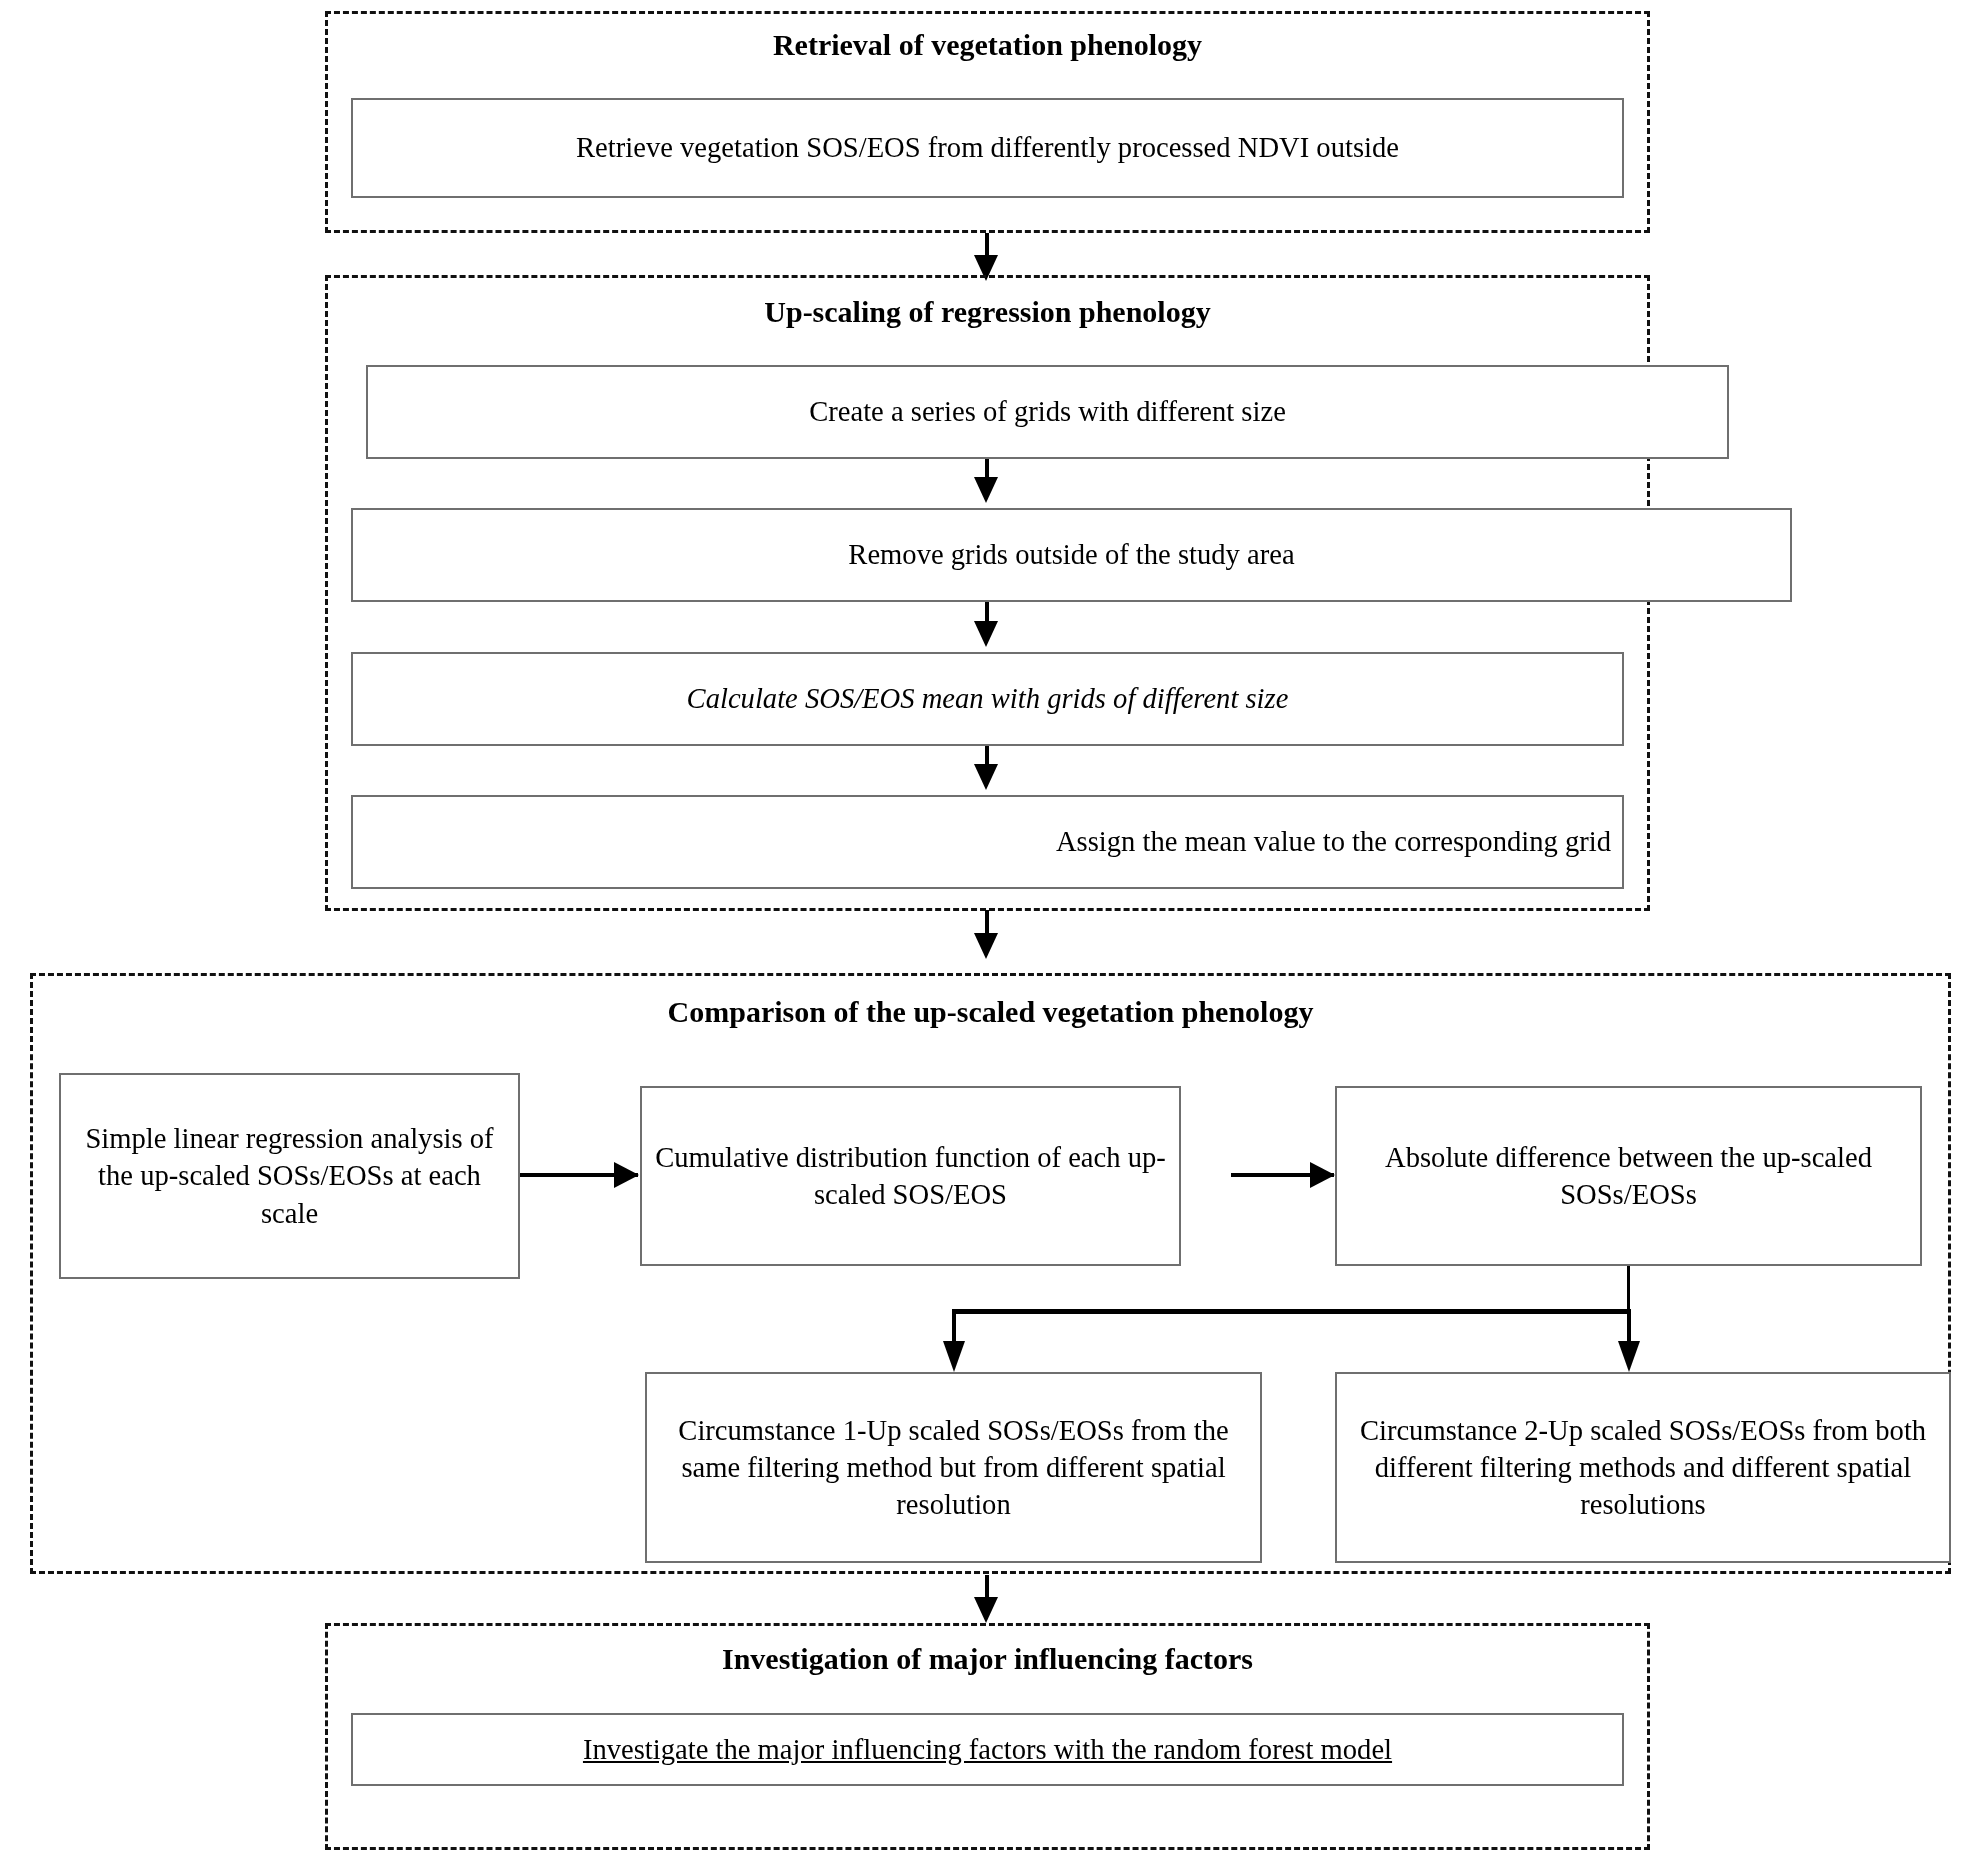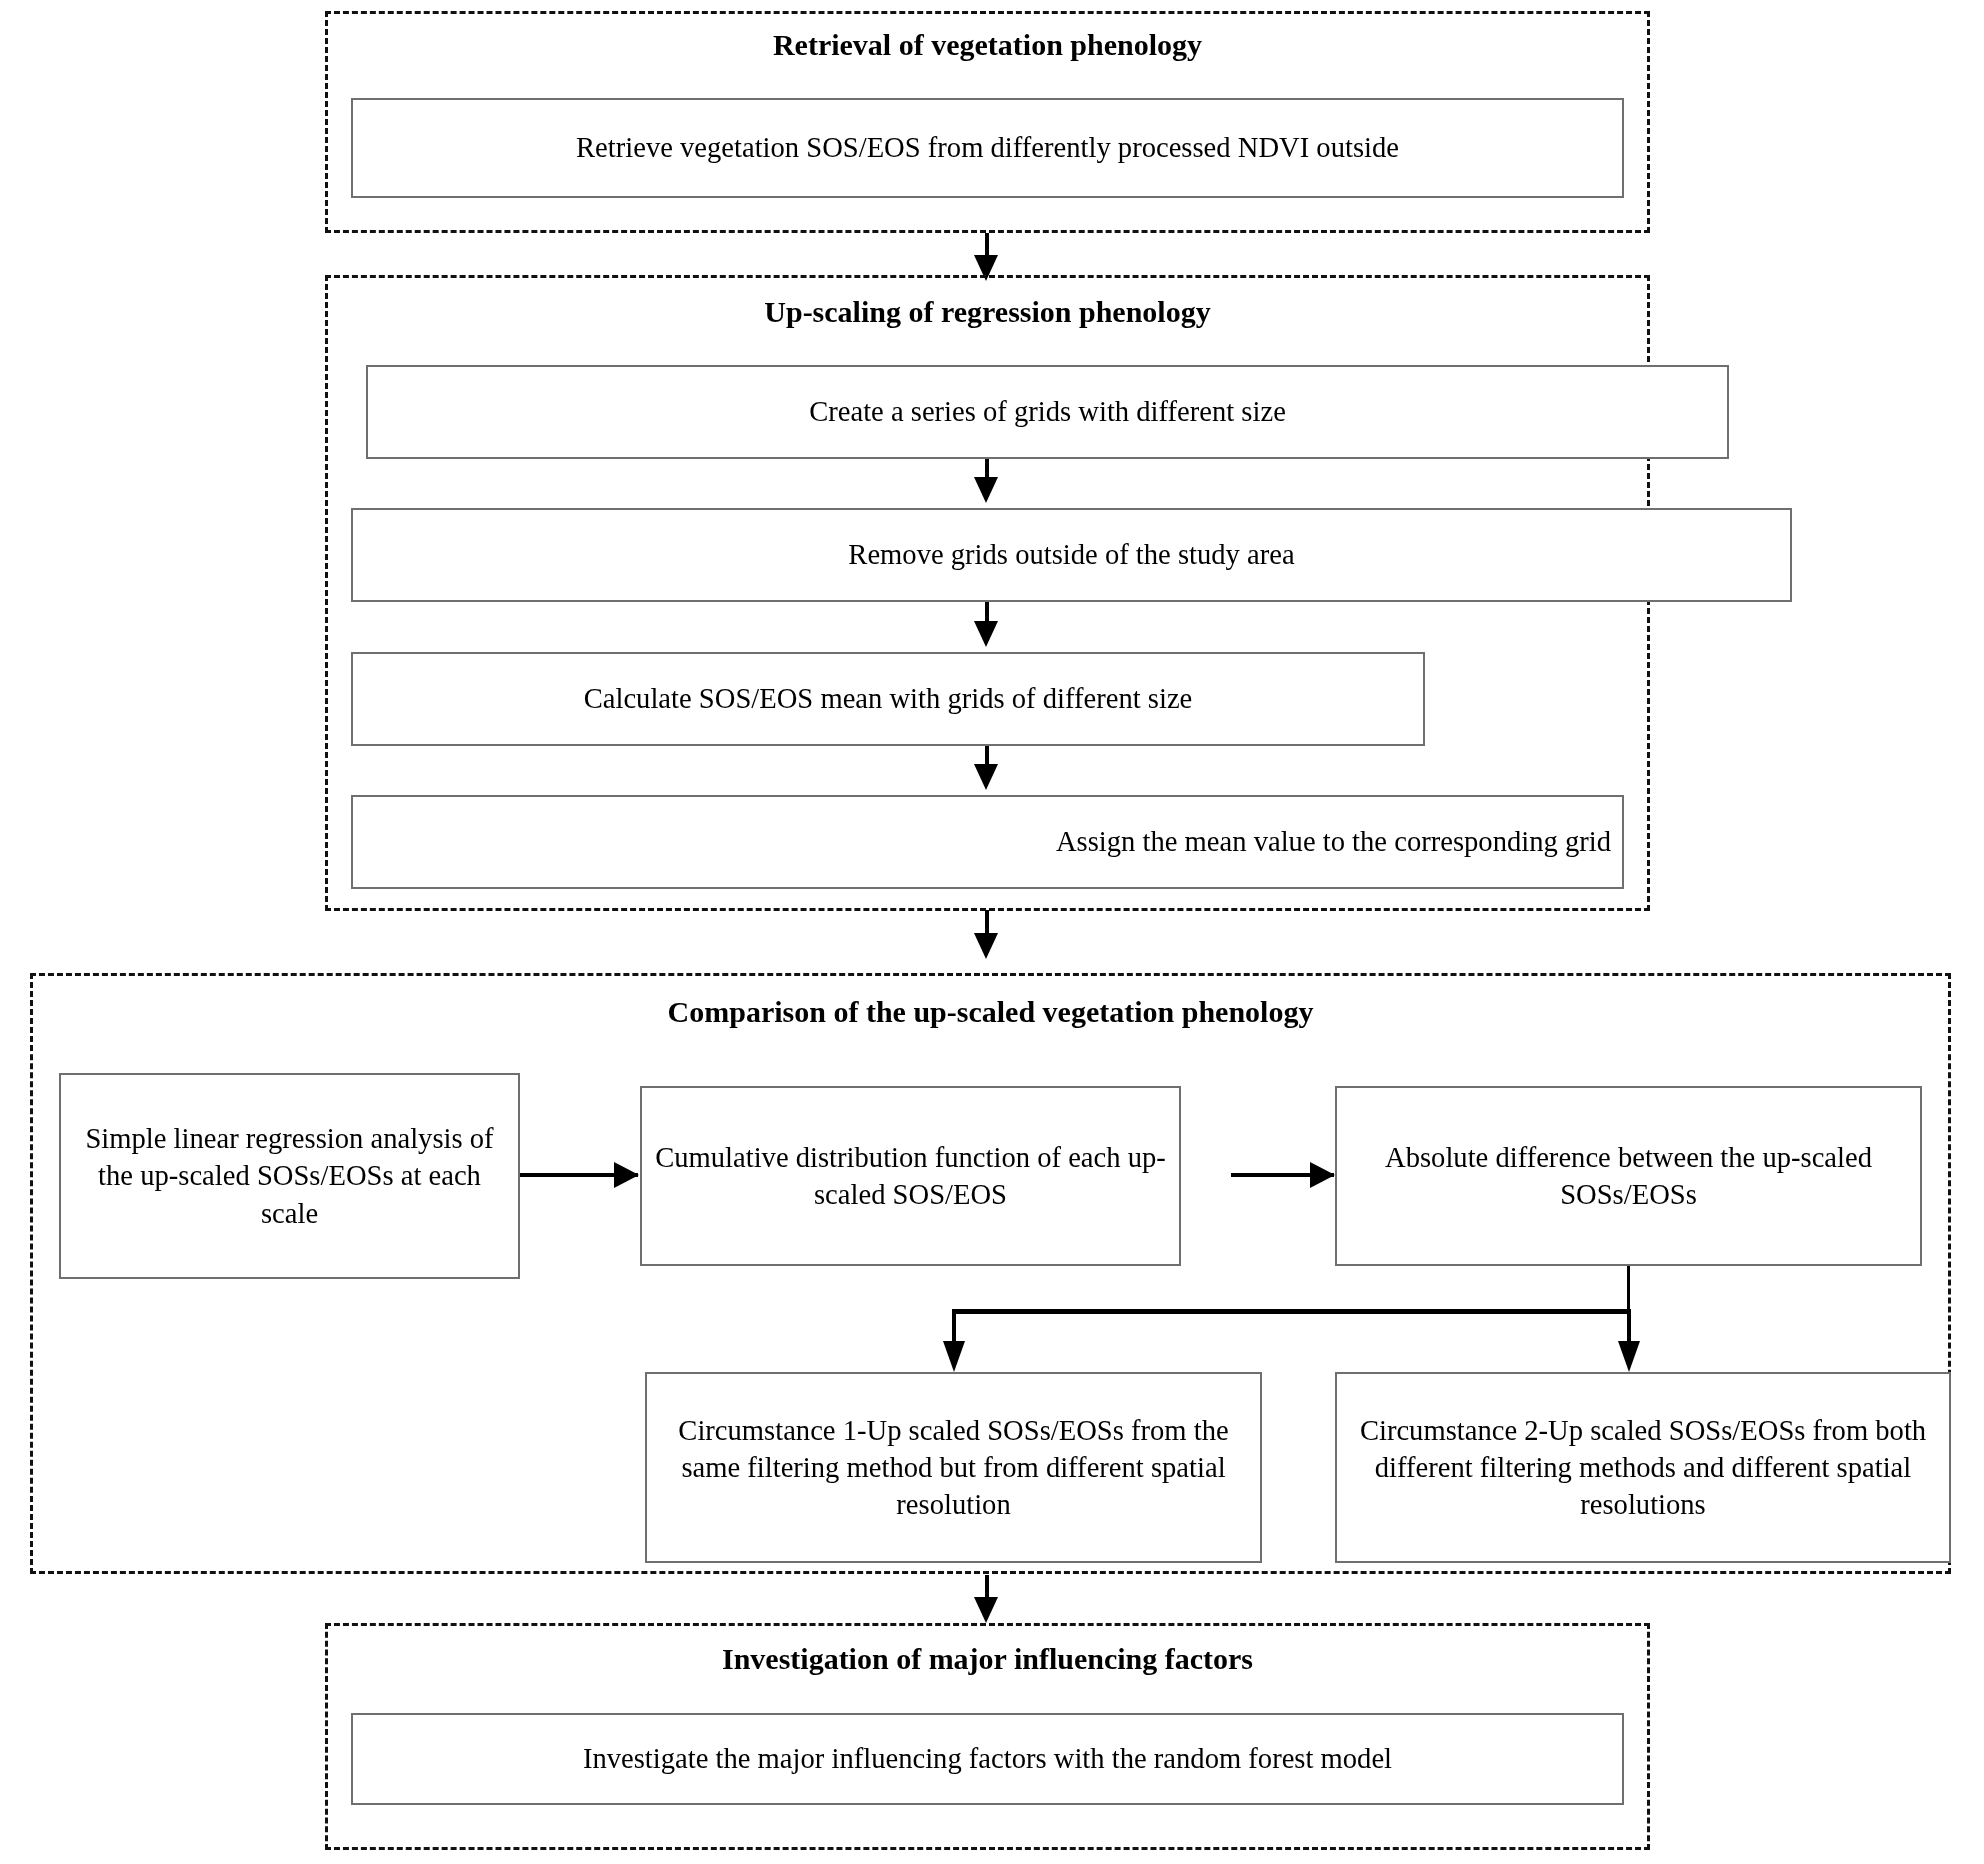--- a/index.html
+++ b/index.html
@@ -112,21 +112,21 @@
   <div class="vline" style="left:985px; top:459px; height:30px;"></div>
   <div class="arrow-down" style="left:974px; top:477px;"></div>
 
   <div class="pbox" style="left:351px; top:508px; width:1441px; height:94px;">
     <span class="txt">Remove grids outside of the study area</span>
   </div>
 
   <div class="vline" style="left:985px; top:602px; height:30px;"></div>
   <div class="arrow-down" style="left:974px; top:621px;"></div>
 
-  <div class="pbox" style="left:351px; top:652px; width:1074px; height:94px;">
+  <div class="pbox" style="left:351px; top:652px; width:1273px; height:94px;font-style:italic;">
     <span class="txt">Calculate SOS/EOS mean with grids of different size</span>
   </div>
 
   <div class="vline" style="left:985px; top:746px; height:30px;"></div>
   <div class="arrow-down" style="left:974px; top:764px;"></div>
 
   <div class="pbox" style="left:351px; top:795px; width:1273px; height:94px;text-align:right;">
     <span class="txt">Assign the mean value to the corresponding grid</span>
   </div>
 
@@ -170,18 +170,18 @@
     <span class="txt">Circumstance 2-Up scaled SOSs/EOSs from both different filtering methods and different spatial resolutions</span>
   </div>
 
   <div class="vline" style="left:985px; top:1575px; height:35px;"></div>
   <div class="arrow-down" style="left:974px; top:1597px;"></div>
 
   <div class="section" style="left:325px; top:1623px; width:1325px; height:227px;">
   </div>
   <div class="section-title" style="left:325px; top:1643px; width:1325px;">Investigation of major influencing factors</div>
 
-  <div class="pbox" style="left:351px; top:1713px; width:1273px; height:92px;">
+  <div class="pbox" style="left:351px; top:1713px; width:1273px; height:73px;text-decoration:underline;">
     <span class="txt">Investigate the major influencing factors with the random forest model</span>
   </div>
 
 </div>
 
 
 </body></html>

